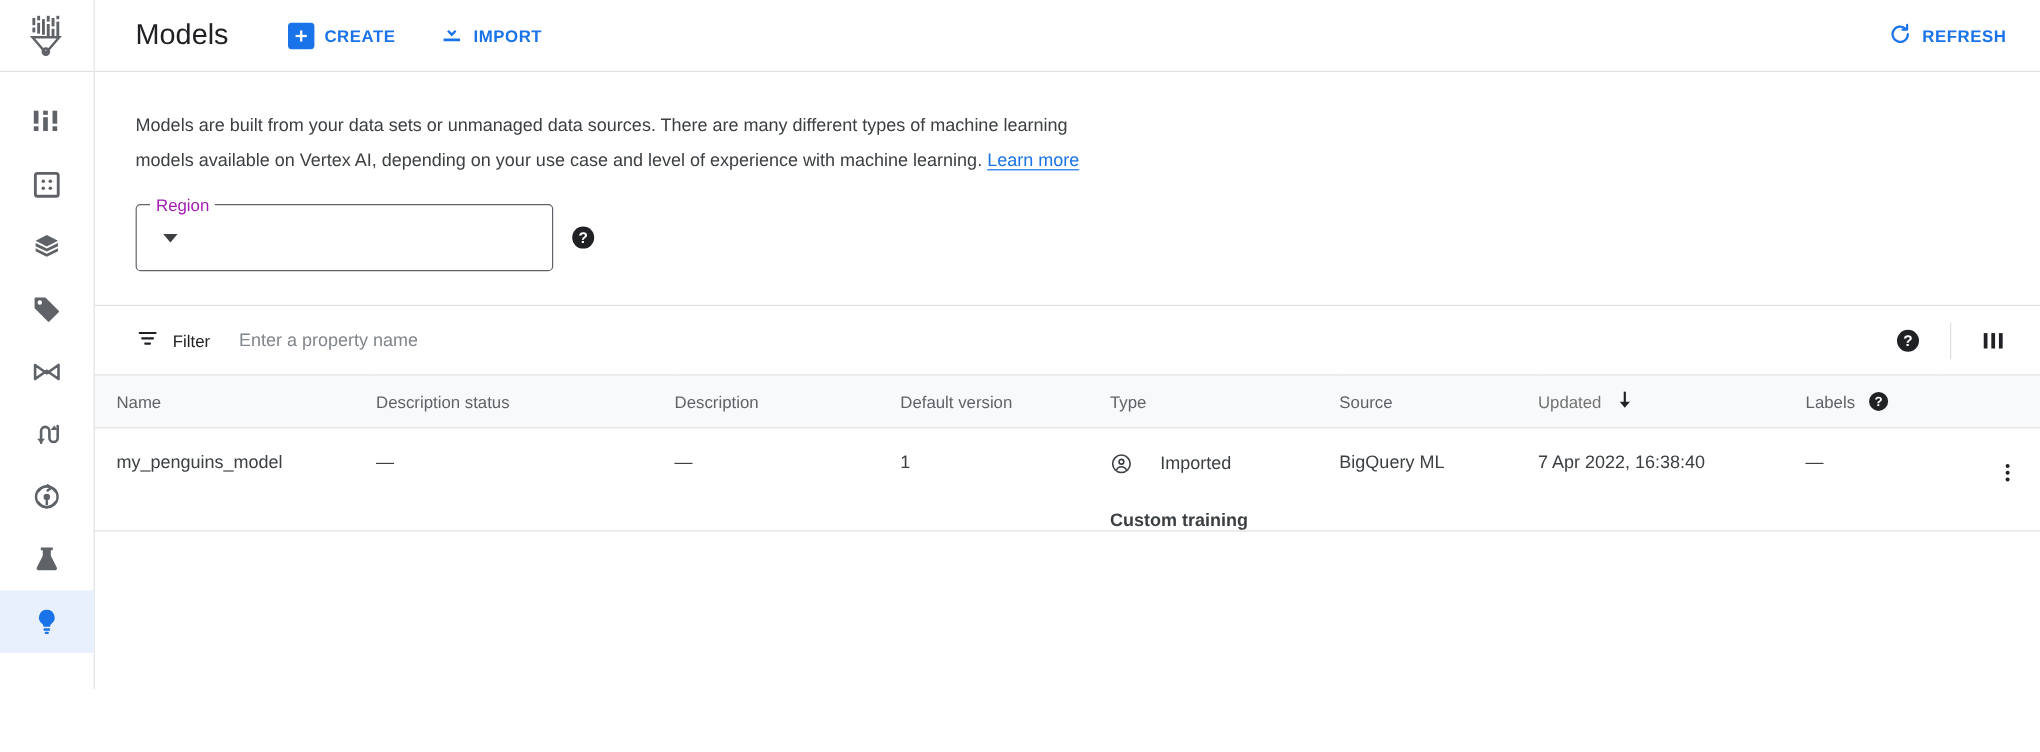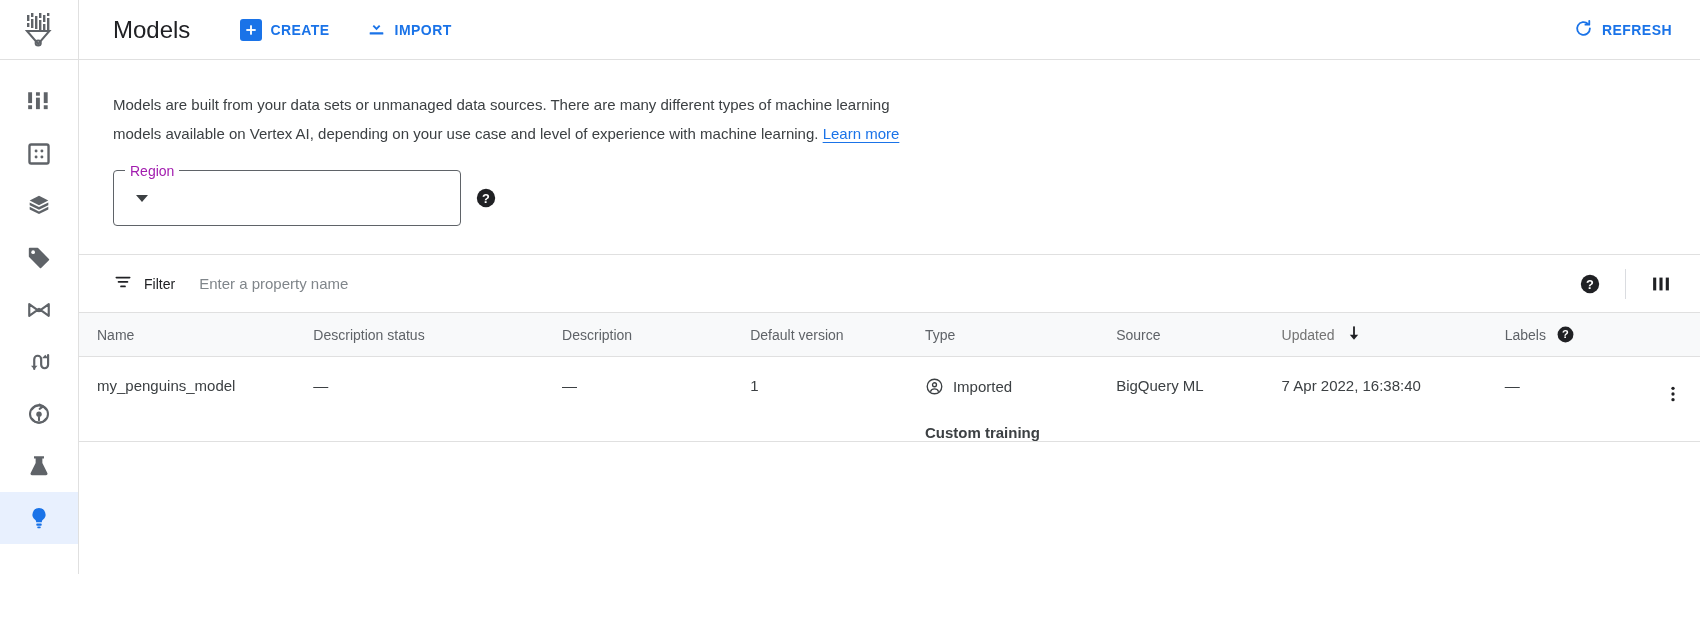--- a/index.html
+++ b/index.html
@@ -151,21 +151,21 @@
   table.models thead th .th-in {
     display: inline-flex; align-items: center; gap: 10px;
   }
   table.models tbody td {
     border-bottom: 1px solid #e0e0e0;
     font-size: 15px; color: #3c4043;
     padding: 0; height: 74px; vertical-align: top;
     padding-top: 20px;
   }
   .cell-name { color: #202124; }
-  .type-line1 { display: inline-flex; align-items: center; gap: 9px; }
+  .type-line1 { display: inline-flex; align-items: center; gap: 23px; }
   .type-line2 { display: block; margin-top: 25px; font-weight: bold; }
   .kebab { display: flex; justify-content: flex-end; padding-right: 10px; }
   .kb {
     width: 34px; height: 34px; border: 0; background: none; cursor: pointer;
     display: inline-flex; align-items: center; justify-content: center;
     border-radius: 50%;
   }
 
   
   .c-name   { width: 228px; padding-left: 18px !important; }

